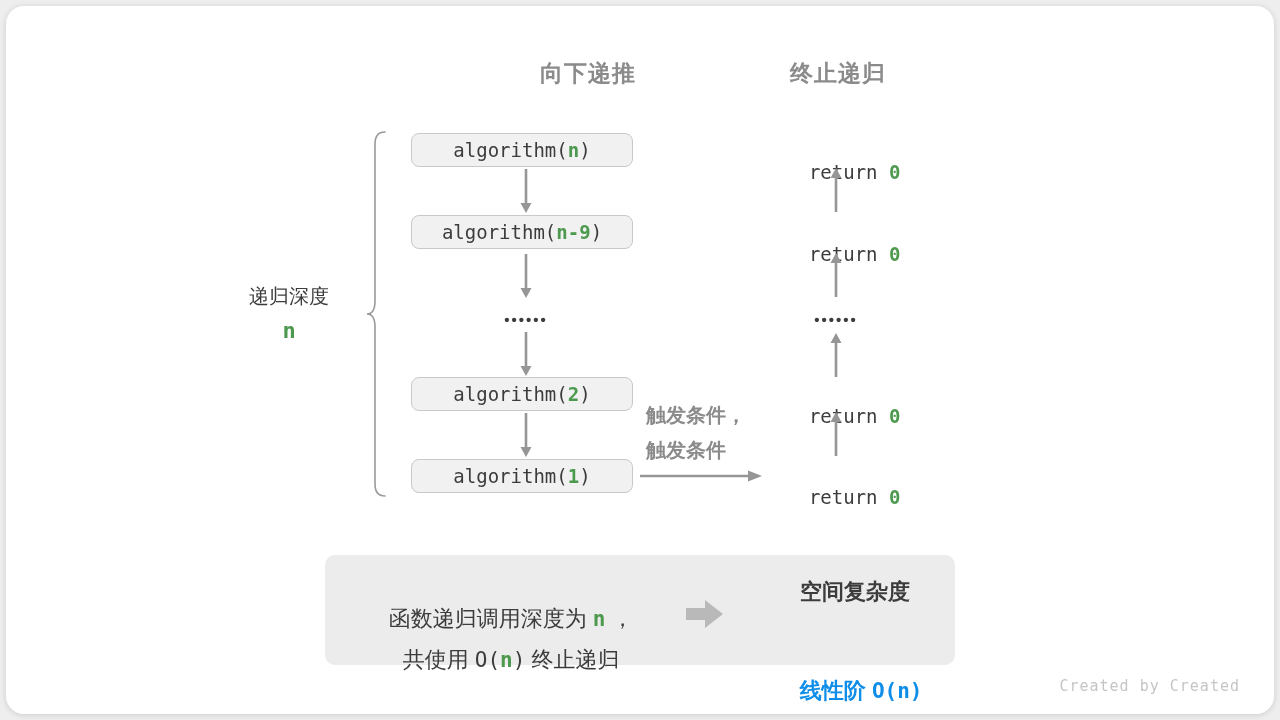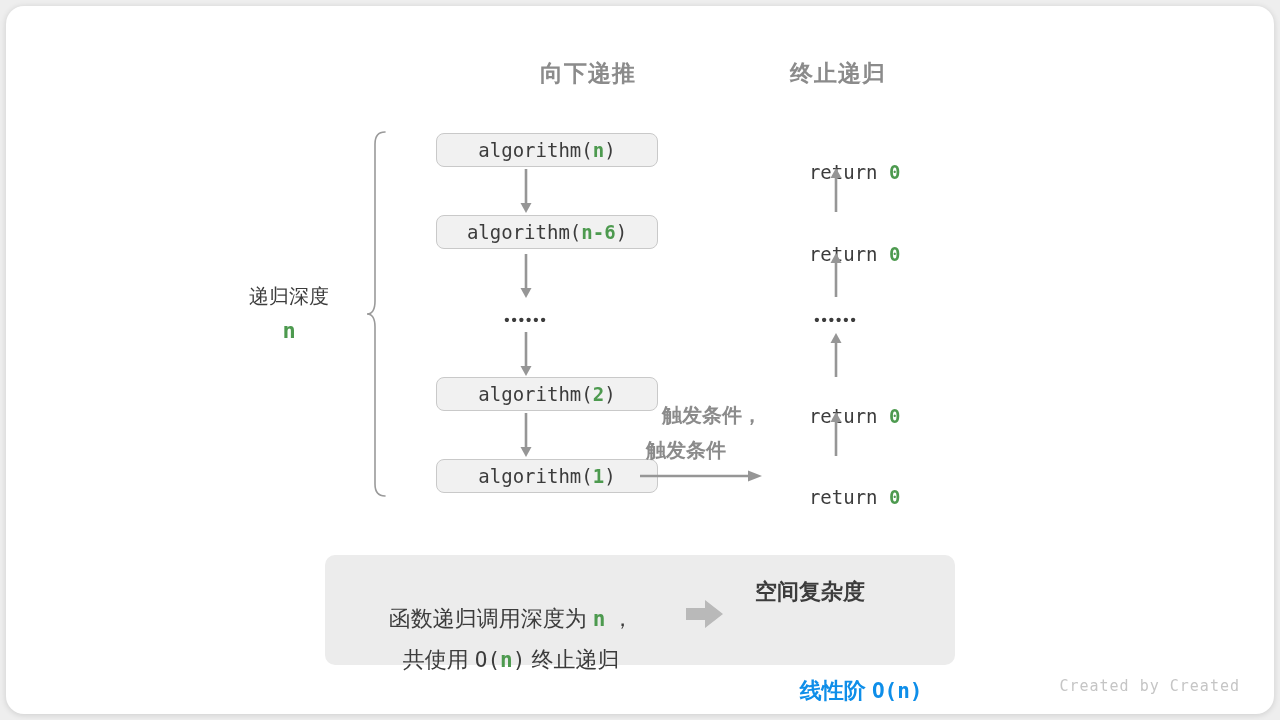--- a/index.html
+++ b/index.html
@@ -22,21 +22,21 @@
   .col-header {
     width: 220px;
     text-align: center;
     font-size: 23px;
     font-weight: bold;
     color: #8b8b8b;
     letter-spacing: 1px;
   }
 
   .call-box {
-    left: 436px;
+    left: 411px;
     width: 222px;
     height: 34px;
     background: #f1f1f1;
     border: 1.5px solid #c9c9c9;
     border-radius: 8px;
     display: flex;
     align-items: center;
     justify-content: center;
     font-family: "DejaVu Sans Mono", "Liberation Mono", monospace;
     font-size: 19px;
@@ -98,21 +98,21 @@
   .summary-line {
     width: 320px;
     text-align: center;
     font-size: 22px;
     color: #3c3c3c;
     white-space: pre;
   }
   .summary-line .green { font-size: 21px; }
   .result-title {
     width: 200px;
-    text-align: left;
+    text-align: center;
     font-size: 22px;
     font-weight: bold;
     color: #3c3c3c;
   }
   .result-value {
     width: 200px;
     text-align: center;
     font-size: 22px;
     font-weight: bold;
     color: #0e8ee9;
@@ -141,21 +141,21 @@
 <div class="abs depth-text" style="left:214px; top:283px;">递归深度</div>
 <div class="abs depth-n" style="left:214px; top:318px;">n</div>
 <svg class="abs" style="left:366px; top:131px;" width="20" height="366" viewBox="0 0 20 366">
   <path d="M 19 1 Q 9 1 9 13 L 9 170 Q 9 183 1 183 Q 9 183 9 196 L 9 353 Q 9 365 19 365" fill="none" stroke="#9a9a9a" stroke-width="1.6" stroke-linecap="round"></path>
 </svg>
 
 <div class="abs call-box" style="top:133px;">
   <span>algorithm(</span><span class="green">n</span><span>)</span>
 </div>
 <div class="abs call-box" style="top:215px;">
-  <span>algorithm(</span><span class="green">n-6</span><span>)</span>
+  <span>algorithm(</span><span class="green">n-9</span><span>)</span>
 </div>
 <div class="abs dots" style="left:466px; top:310px;">••••••</div>
 <div class="abs call-box" style="top:377px;">
   <span>algorithm(</span><span class="green">2</span><span>)</span>
 </div>
 <div class="abs call-box" style="top:459px;">
   <span>algorithm(</span><span class="green">1</span><span>)</span>
 </div>
 
 <svg class="abs" style="left:519px; top:169px;" width="14" height="44">
@@ -168,21 +168,21 @@
 </svg>
 <svg class="abs" style="left:519px; top:332px;" width="14" height="44">
   <line x1="7" y1="0" x2="7" y2="36" stroke="#969696" stroke-width="2.6"></line>
   <polygon points="7,44 1.5,34 12.5,34" fill="#969696"></polygon>
 </svg>
 <svg class="abs" style="left:519px; top:413px;" width="14" height="44">
   <line x1="7" y1="0" x2="7" y2="36" stroke="#969696" stroke-width="2.6"></line>
   <polygon points="7,44 1.5,34 12.5,34" fill="#969696"></polygon>
 </svg>
 
-<div class="abs trigger-line" style="left:646px; top:403px;margin-left:16px;">触发条件，</div>
+<div class="abs trigger-line" style="left:646px; top:403px;">触发条件，</div>
 <div class="abs trigger-line" style="left:646px; top:438px;">触发条件</div>
 <svg class="abs" style="left:640px; top:469px;" width="122" height="14">
   <line x1="0" y1="7" x2="110" y2="7" stroke="#969696" stroke-width="2.6"></line>
   <polygon points="122,7 108,1.5 108,12.5" fill="#969696"></polygon>
 </svg>
 
 <div class="abs return-line" style="left:786px; top:139px;">
   <span>return </span><span class="green">0</span>
 </div>
 <div class="abs return-line" style="left:786px; top:221px;">

